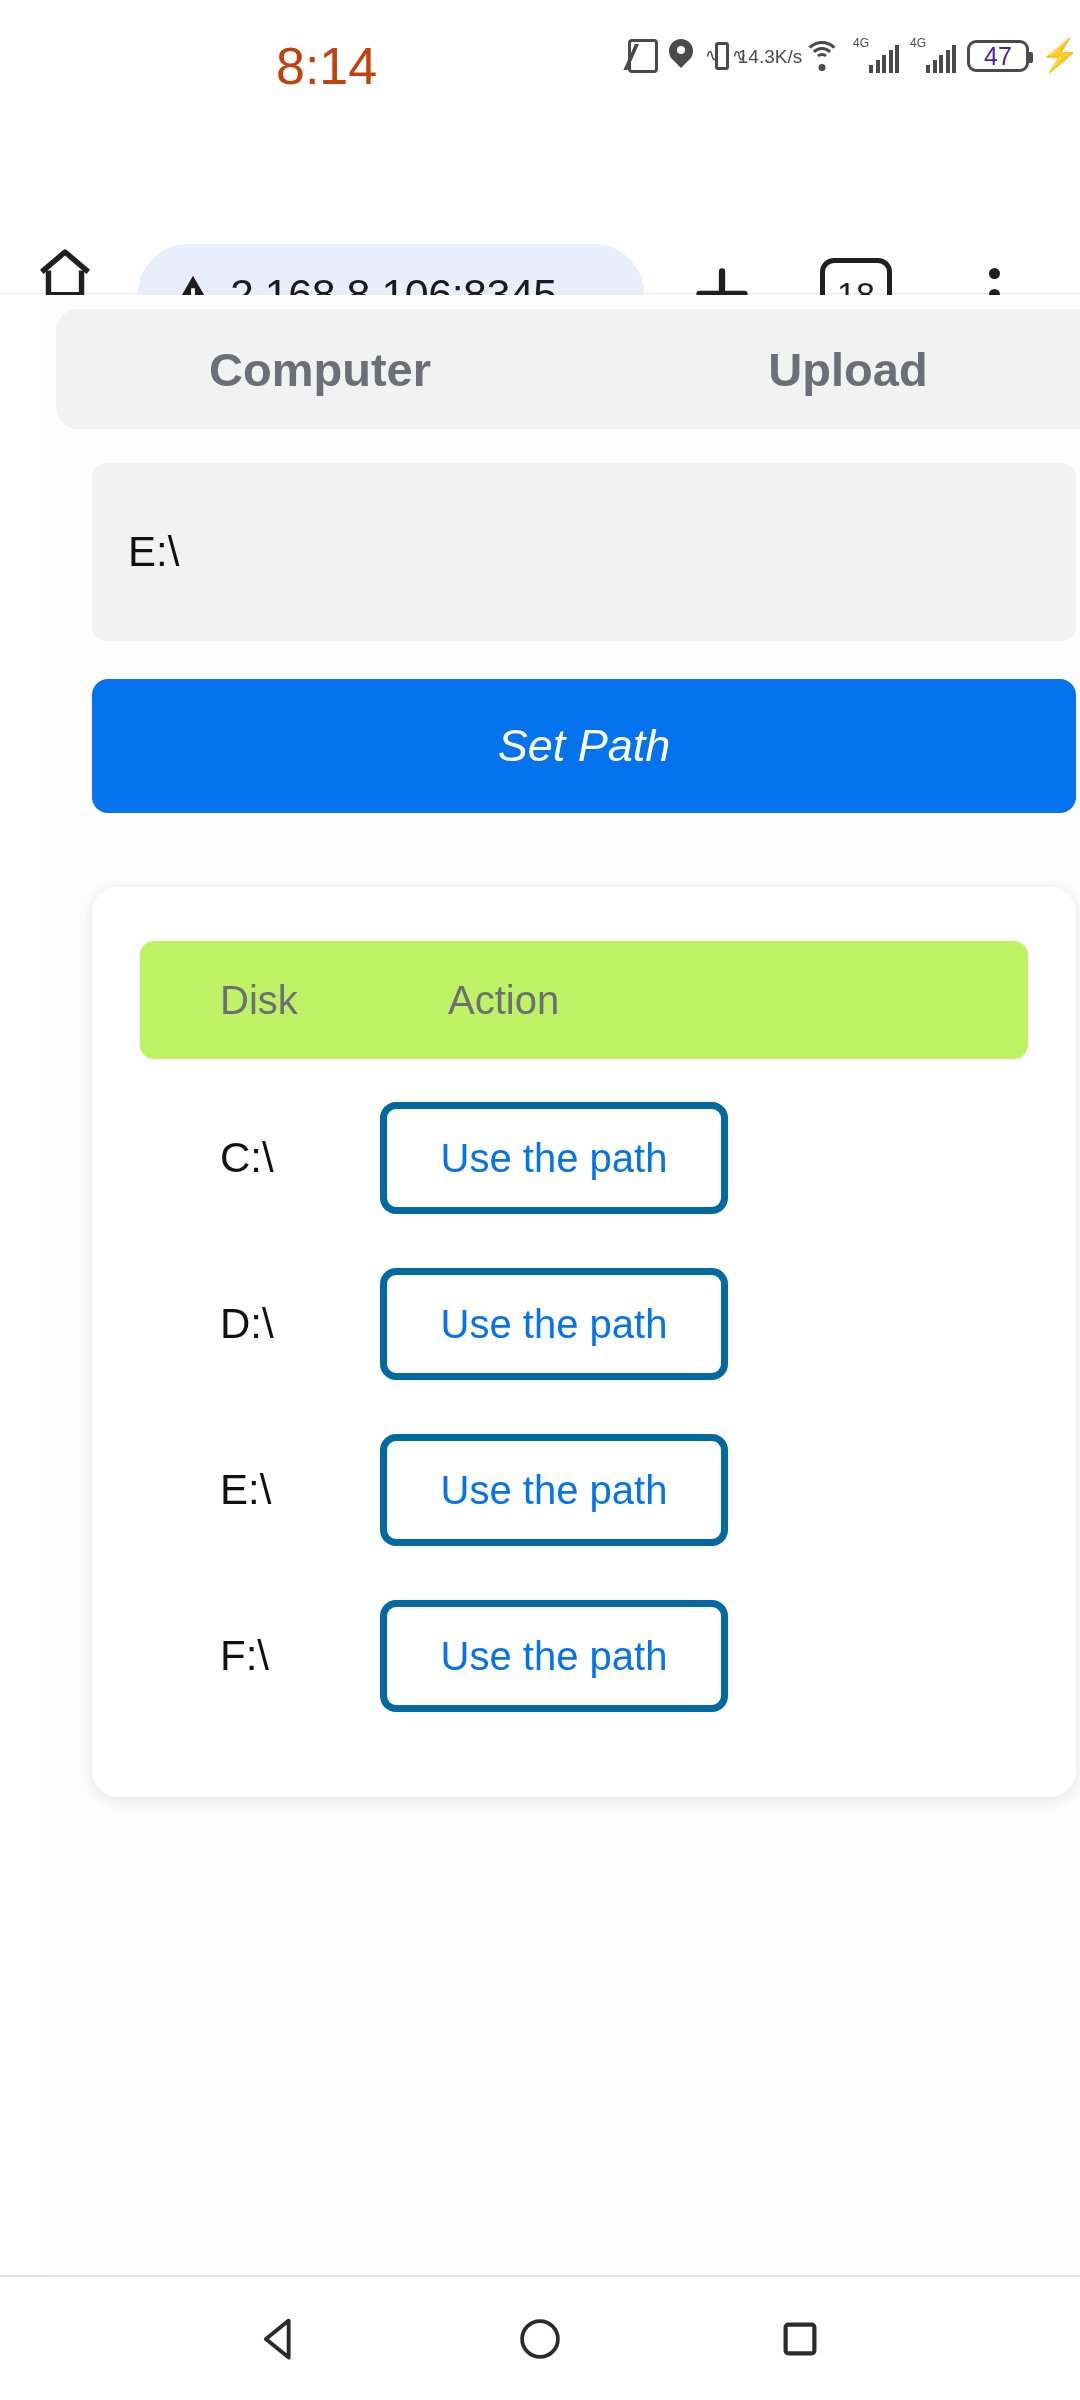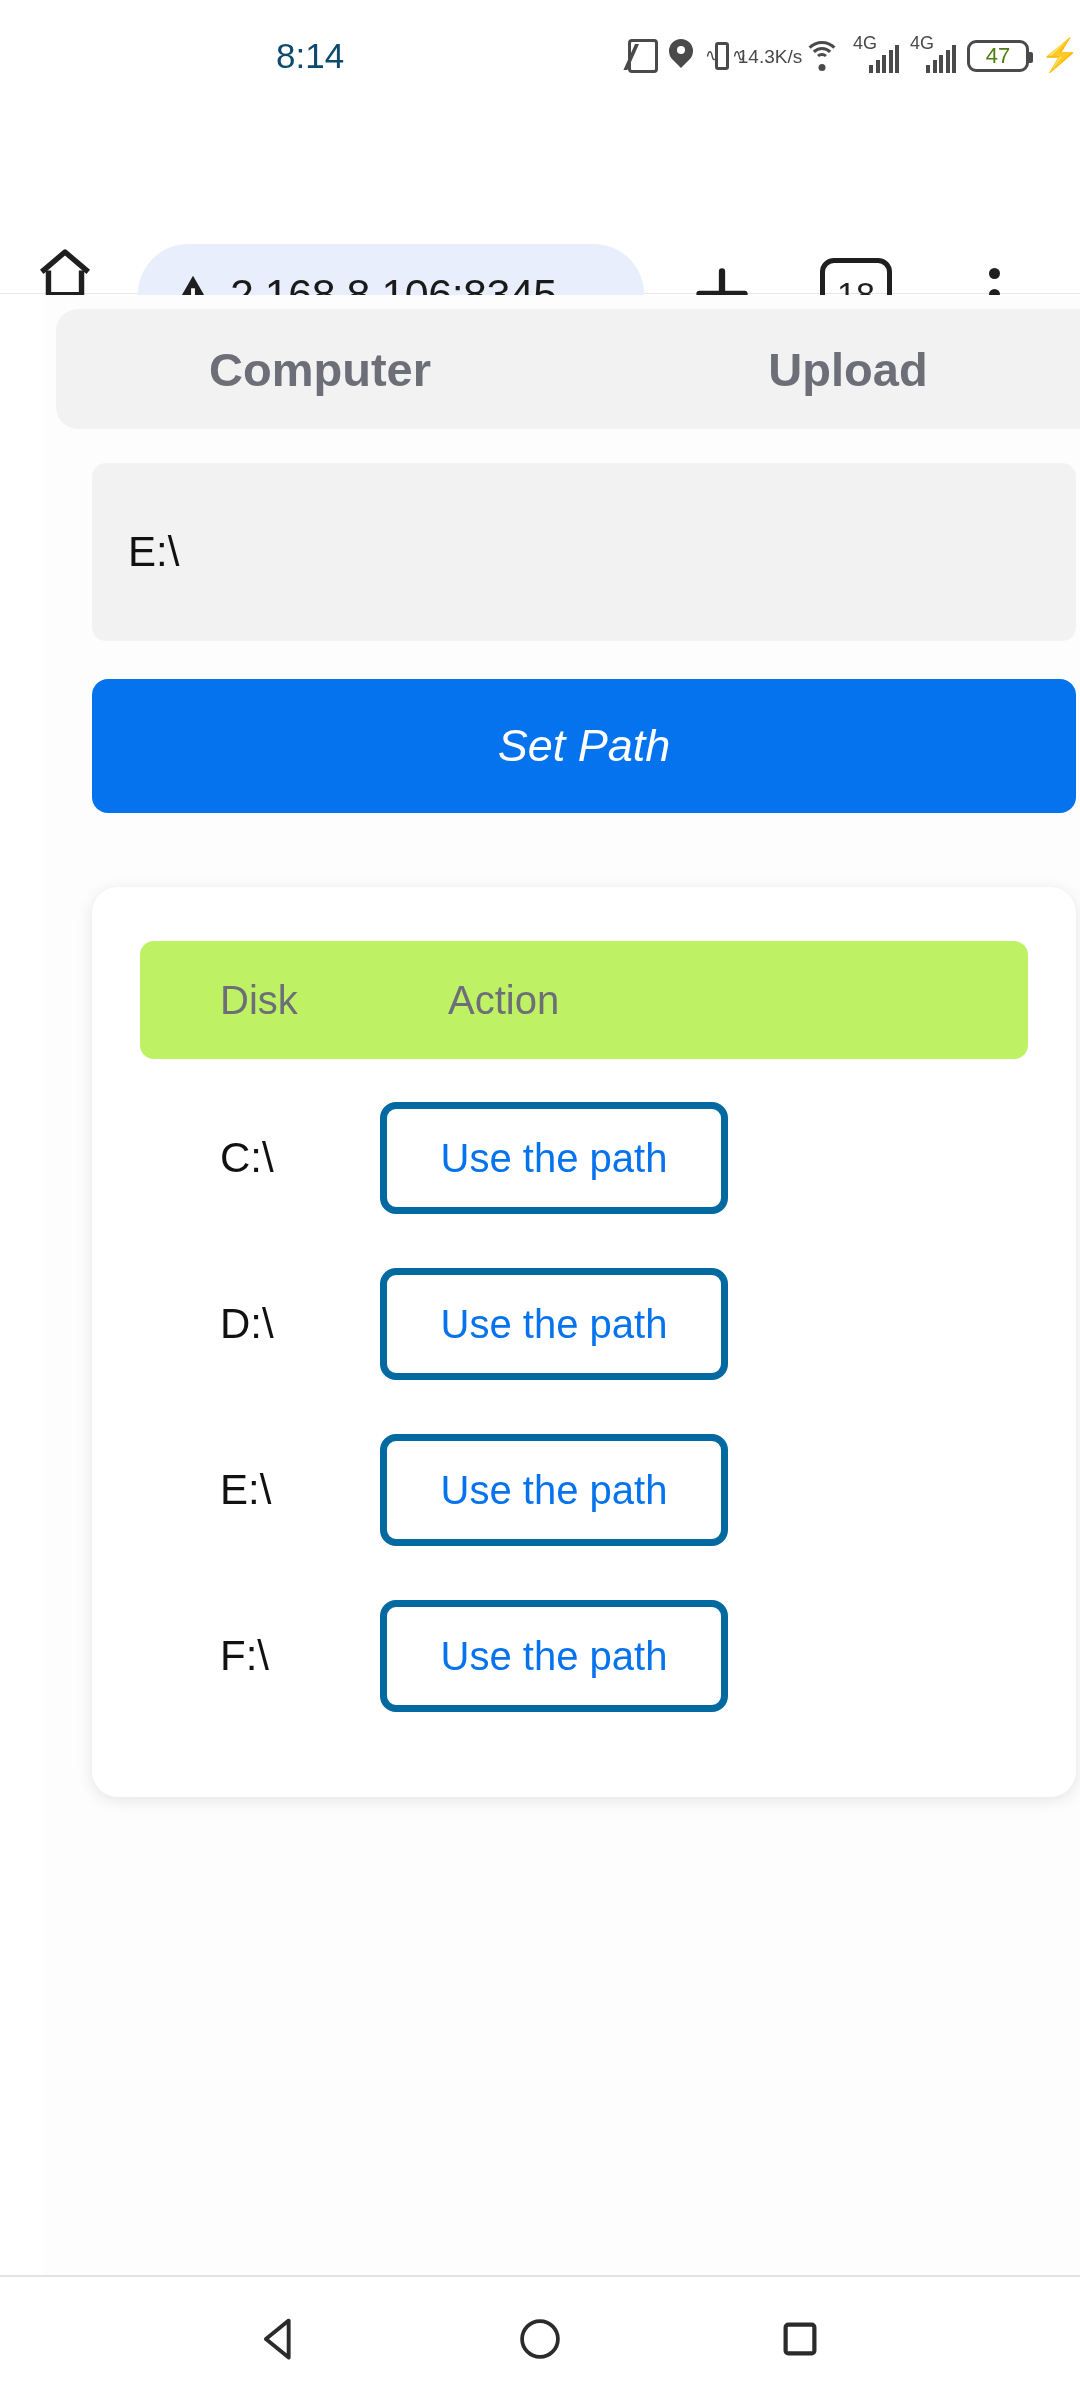--- a/index.html
+++ b/index.html
@@ -11,21 +11,21 @@
   }
   .phone { position:relative; width:1080px; height:2400px; background:#ffffff; }
 
   
   .statusbar{
     position:absolute; top:0; left:0; width:1080px; height:100px;
     background:#ffffff;
   }
   .sb-clock{
     position:absolute; left:276px; top:36px;
-    font-size:35px; color:#0c4a6e; letter-spacing:0px;
+    font-size:52px; color:#c2410c; letter-spacing:0px;
     font-family:"Liberation Sans", sans-serif;
   }
   .sb-icons{
     position:absolute; right:18px; top:30px; height:52px;
     display:flex; align-items:center; gap:11px;
   }
   .sb-ic{ display:flex; align-items:center; justify-content:center; color:#4a4a4a; }
   .nfc-ic{ width:30px; height:34px; border:3.5px solid #4a4a4a; border-radius:4px; position:relative; }
   .nfc-ic::after{
     content:""; position:absolute; left:4px; top:2px; width:3.5px; height:26px;
@@ -66,28 +66,28 @@
   .wifi-ic .a1{ width:38px; height:38px; top:2px; }
   .wifi-ic .a2{ width:26px; height:26px; top:8px; }
   .wifi-ic .a3{ width:14px; height:14px; top:14px; }
   .wifi-ic .dot{
     position:absolute; left:50%; transform:translateX(-50%);
     bottom:2px; width:7px; height:7px; border-radius:50%; background:#4a4a4a;
     border:none;
   }
   .sig-ic{ width:46px; height:38px; position:relative; }
   .sig-ic .lbl{
-    position:absolute; left:0; top:-2px; font-size:18px; color:#4a4a4a; line-height:17px;
+    position:absolute; left:0; top:-2px; font-size:12px; color:#4a4a4a; line-height:17px;
   }
   .sig-ic .bars{ position:absolute; right:0; bottom:2px; display:flex; align-items:flex-end; gap:2.5px; }
   .sig-ic .bars i{ display:block; width:4px; background:#4a4a4a; }
   .bat-ic{
     width:62px; height:32px; border:3.5px solid #4a4a4a; border-radius:9px;
-    display:flex; justify-content:center;
-    font-size:22px; color:#4d7c0f; position:relative;
+    display:flex; align-items:center; justify-content:center;
+    font-size:25px; color:#4c1d95; position:relative;
   }
   .bat-ic::after{
     content:""; position:absolute; right:-7px; top:9px; width:4px; height:11px;
     background:#4a4a4a; border-radius:0 2px 2px 0;
   }
   .bolt-ic{ width:22px; height:34px; color:#4a4a4a; font-size:32px; line-height:32px; }
 
   
   .toolbar{
     position:absolute; top:100px; left:0; width:1080px; height:194px;

